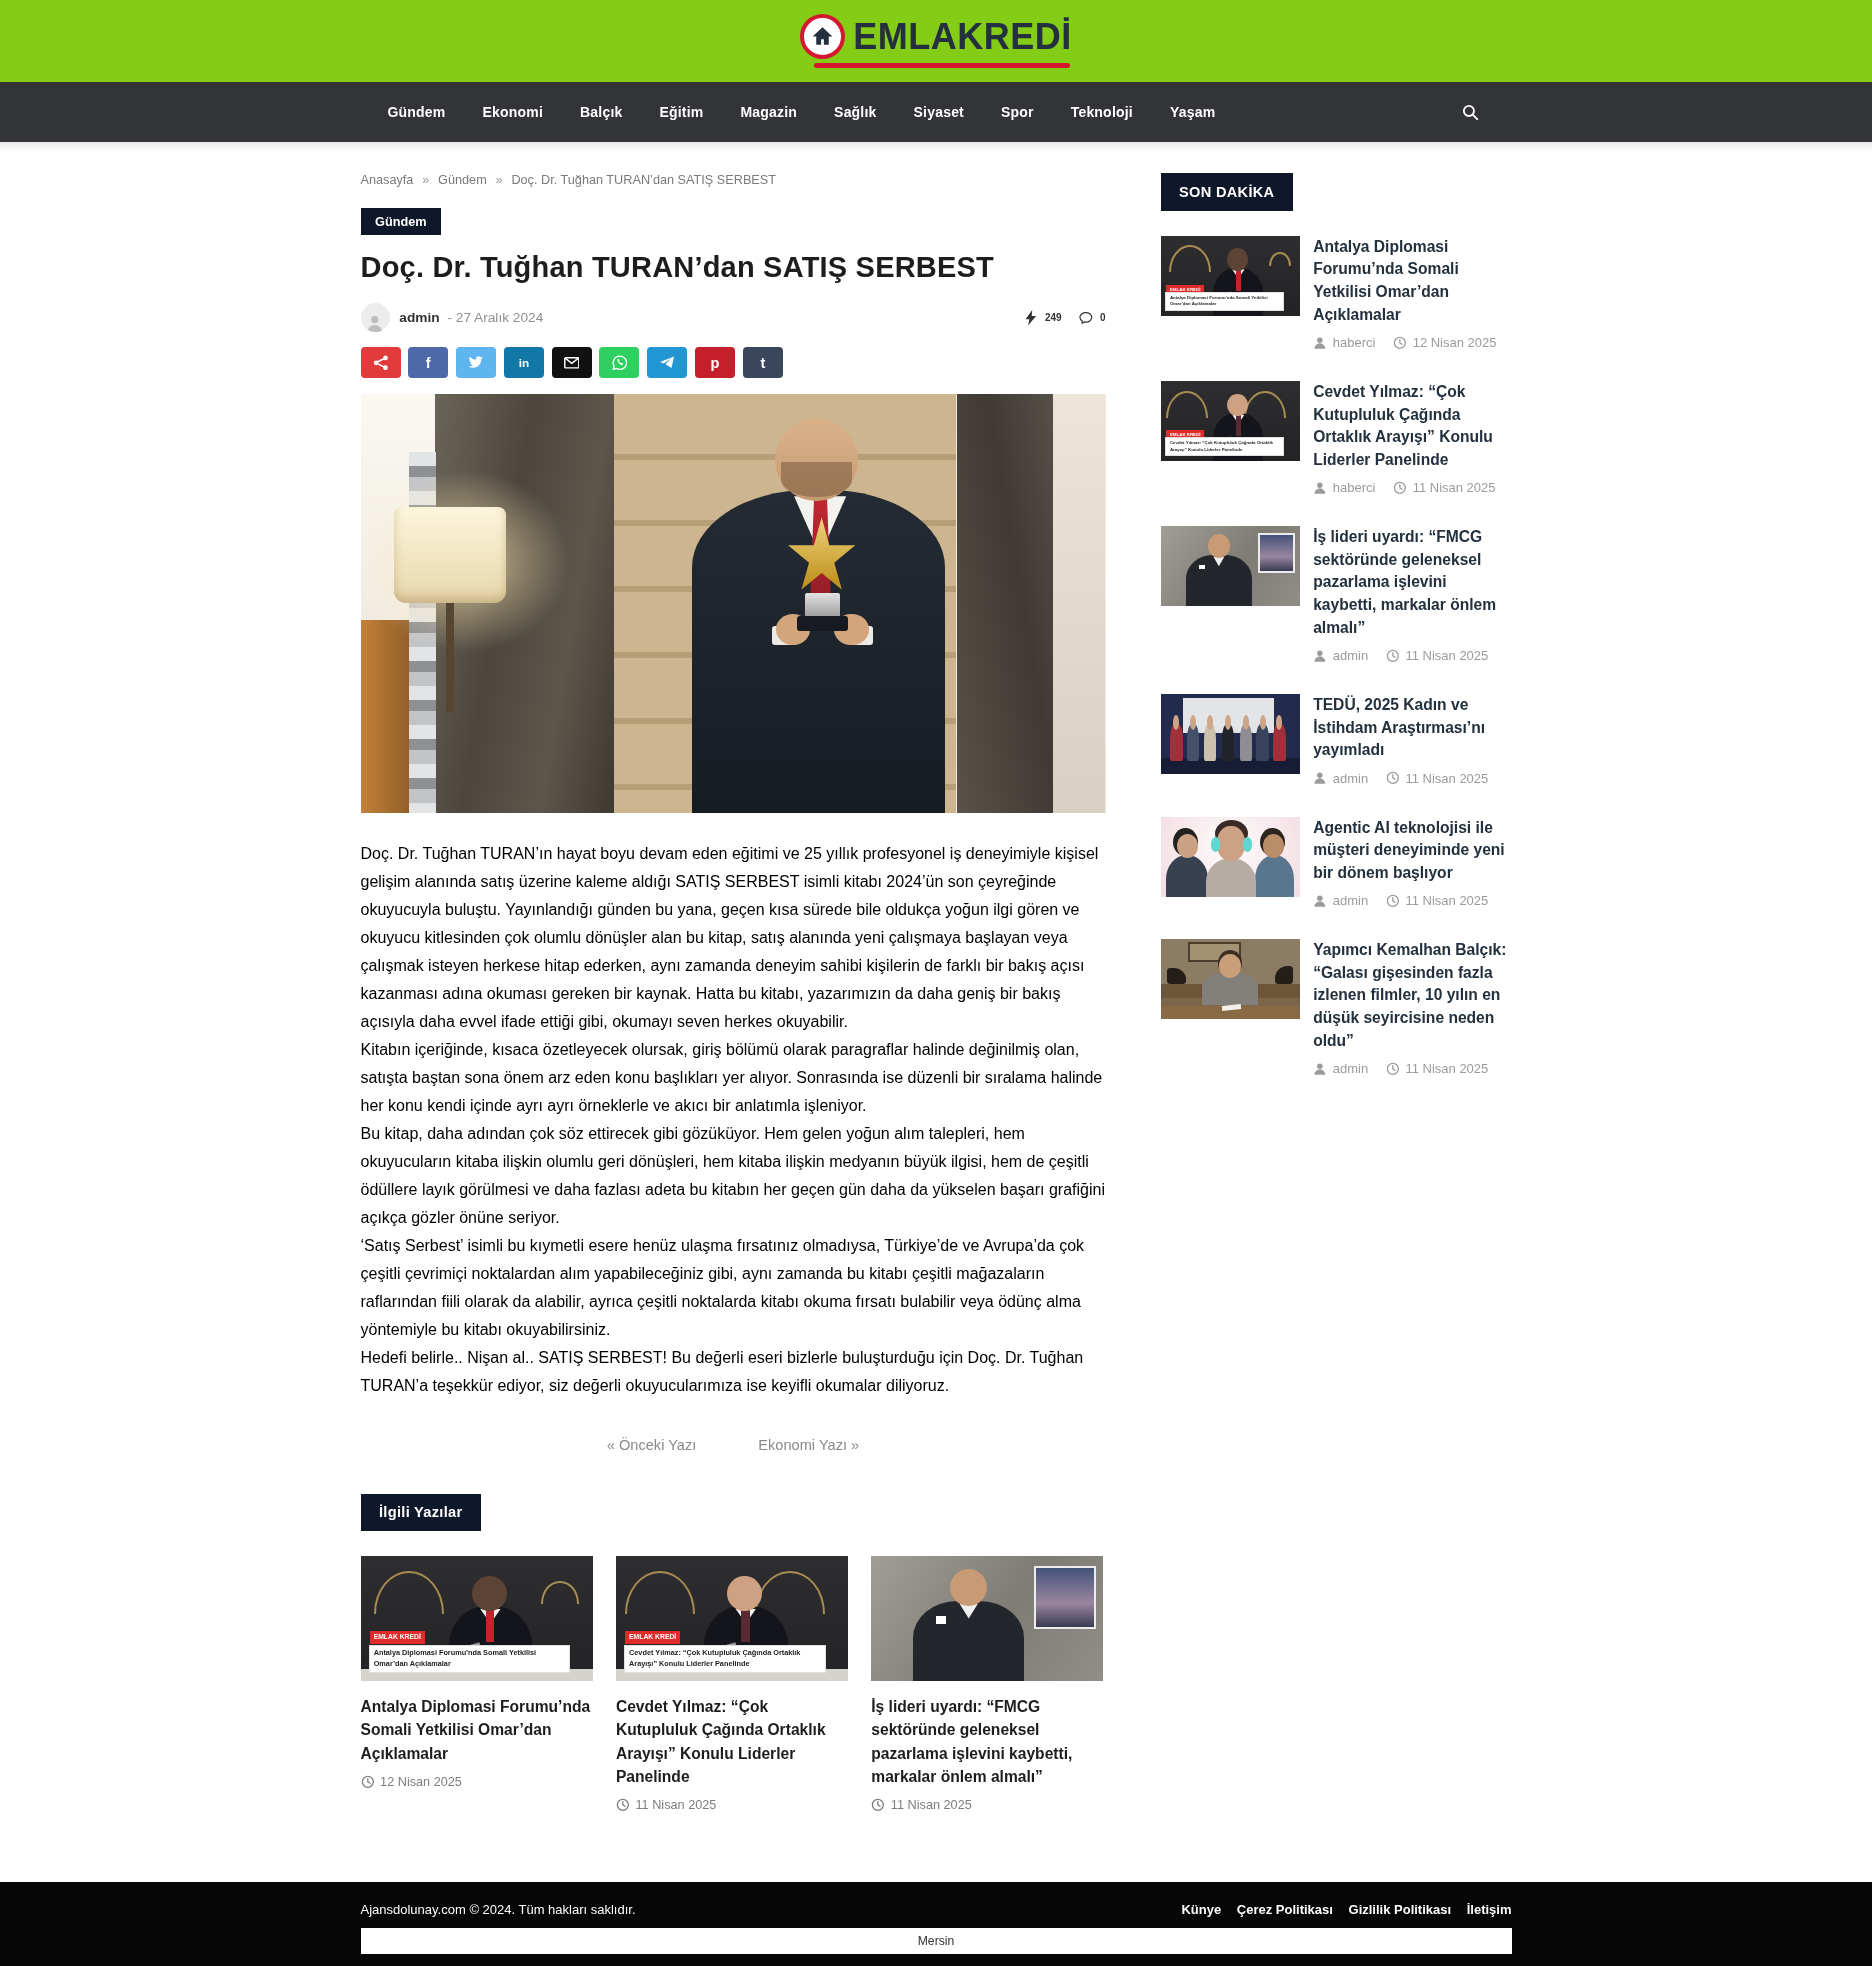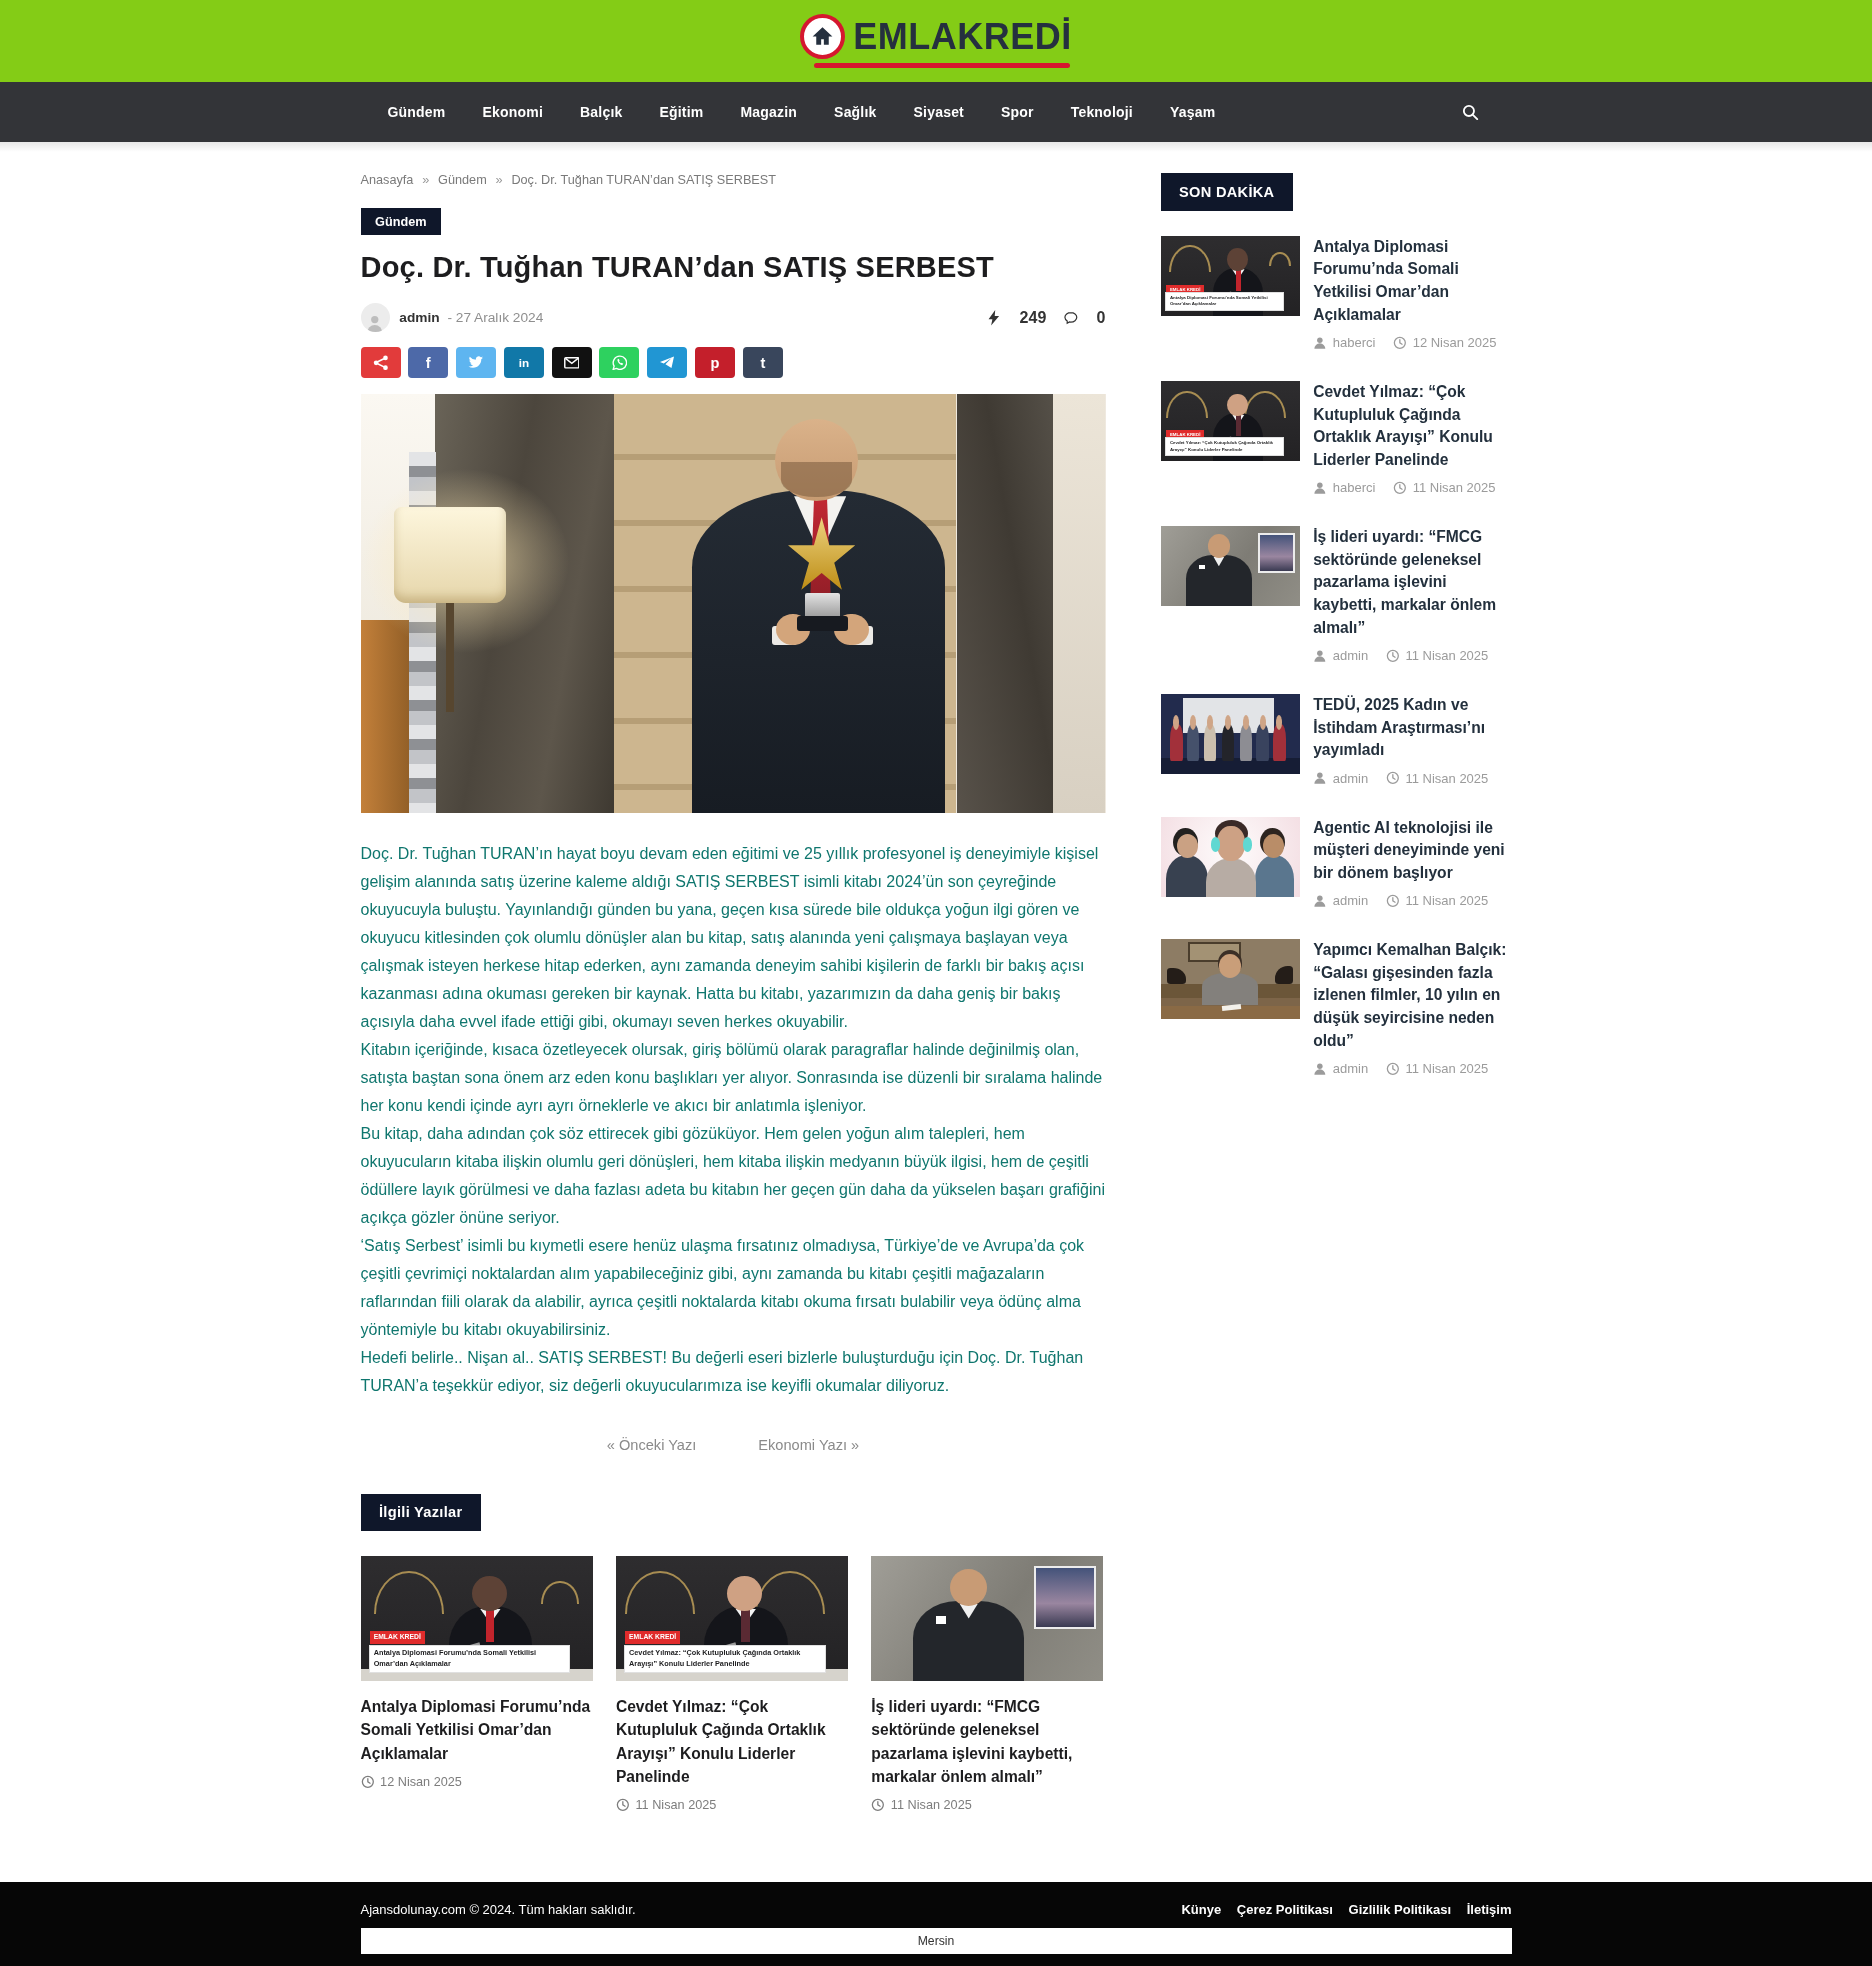--- a/index.html
+++ b/index.html
@@ -48,21 +48,21 @@
   .section-badge { font-size: 14.6px; padding: 10.7px 18.5px; letter-spacing: 0.3px; }
 
   
   .article-title { font-size: 29px; font-weight: bold; color: #1d1d1f; margin-top: 15.6px; letter-spacing: 0.2px; }
   .author-row { display: flex; align-items: center; margin-top: 19.5px; }
   .avatar { width: 29px; height: 29px; border-radius: 50%; background: #ececec; display: flex; align-items: flex-end; justify-content: center; overflow: hidden; }
   .avatar svg { width: 19.5px; height: 19.5px; }
   .author-name { font-size: 13.7px; font-weight: bold; color: #333; margin-left: 9.8px; }
   .author-date { font-size: 13.7px; color: #8f8f8f; margin-left: 7.8px; }
   .meta-counts { margin-left: auto; display: flex; align-items: center; gap: 17.6px; }
-  .count { display: flex; align-items: center; gap: 19px; font-size: 16px; font-weight: bold; color: #333; }
+  .count { display: flex; align-items: center; gap: 7px; font-size: 10px; font-weight: bold; color: #333; }
   .count svg { width: 13.7px; height: 15.6px; }
 
   
   .share-row { display: flex; gap: 7.8px; margin-top: 14.6px; }
   .share-btn { width: 40px; height: 31px; border-radius: 3.9px; display: flex; align-items: center; justify-content: center;
     color: #fff; font-weight: bold; font-size: 14.6px; cursor: pointer; }
   .share-btn svg { width: 15.6px; height: 15.6px; }
   .sb-share { background: #e23b3b; } .sb-facebook { background: #4d69a8; } .sb-twitter { background: #5eb5f0; }
   .sb-linkedin { background: #1178a8; font-size: 11.7px; } .sb-email { background: #111111; }
   .sb-whatsapp { background: #2ed15f; } .sb-telegram { background: #2196d3; }
@@ -94,21 +94,21 @@
     clip-path: polygon(50% 0, 61% 35%, 98% 35%, 68% 57%, 79% 91%, 50% 70%, 21% 91%, 32% 57%, 2% 35%, 39% 35%); }
   .f-tbase { left: 59.7%; top: 47.5%; width: 4.6%; height: 6%; background: linear-gradient(#e3e3e3, #9a9a9a); border-radius: 2px; }
   .f-tfoot { left: 58.6%; top: 53%; width: 6.8%; height: 3.6%; background: #171a20; border-radius: 2.9px; }
   .f-cuffL { left: 55.2%; top: 55.5%; width: 3.4%; height: 4.5%; background: #eceae6; border-radius: 2.9px; }
   .f-cuffR { left: 65.4%; top: 55.5%; width: 3.4%; height: 4.5%; background: #eceae6; border-radius: 2.9px; }
   .f-handL { left: 55.8%; top: 52.5%; width: 4.6%; height: 7.5%; border-radius: 50%; background: #d3a57b; }
   .f-handR { left: 63.6%; top: 52.5%; width: 4.6%; height: 7.5%; border-radius: 50%; background: #d3a57b; }
 
   
   .article-body { margin-top: 27px; }
-  .article-body p { font-size: 16px; line-height: 28px; color: #0f766e; }
+  .article-body p { font-size: 16px; line-height: 28px; color: #000000; }
 
   .post-nav { display: flex; justify-content: center; gap: 62px; margin-top: 37px; }
   .post-nav a { color: #8a8a8a; font-size: 14.6px; text-decoration: none; }
 
   
   .related { margin-top: 41px; }
   .related-cards { display: flex; gap: 23.4px; margin-top: 25px; }
   .rel-card { width: 232px; cursor: pointer; }
   .rel-title { font-size: 15.6px; font-weight: bold; color: #1d1d1f; line-height: 1.5; margin-top: 13.7px; }
   .rel-date { display: flex; align-items: center; gap: 5.9px; margin-top: 9.8px; color: #7d7d7d; font-size: 12.7px; }

